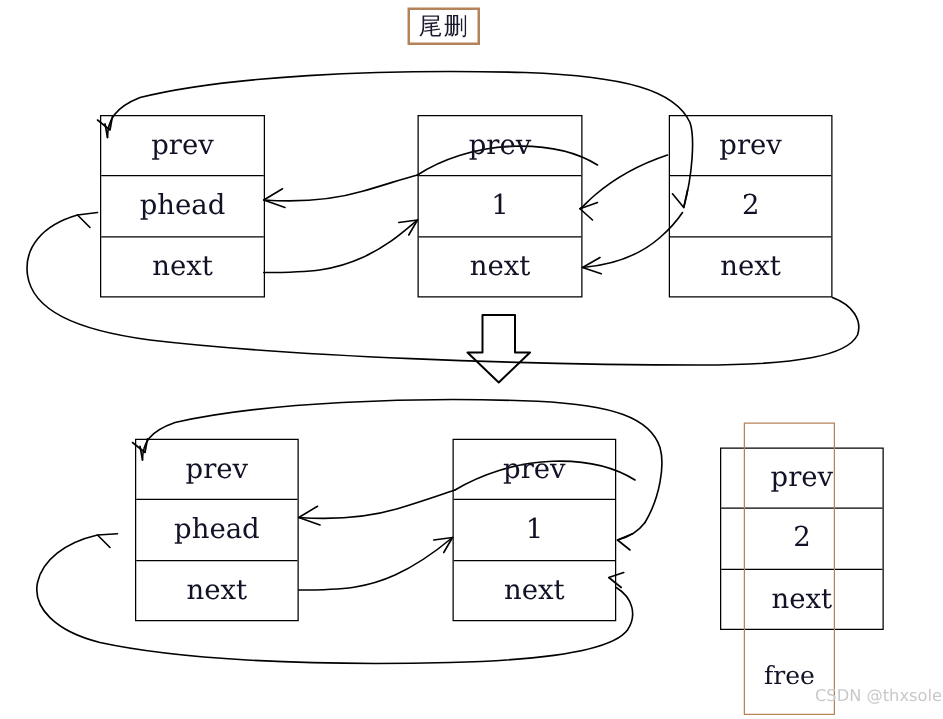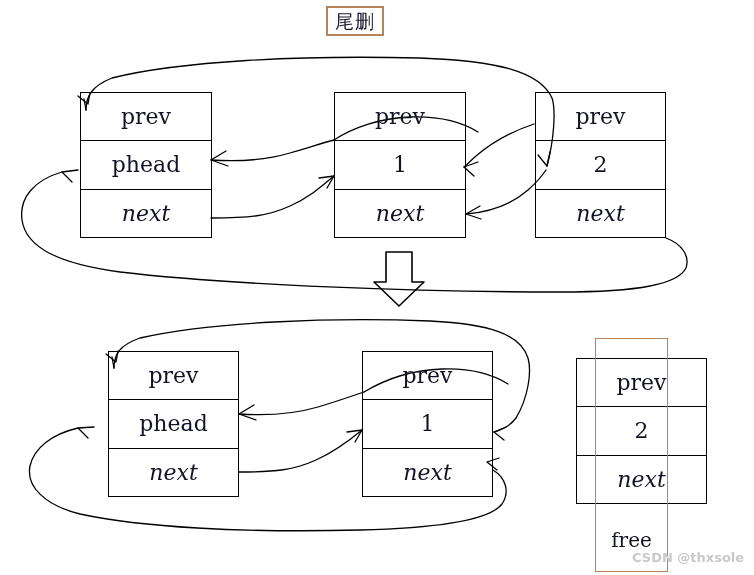--- a/index.html
+++ b/index.html
@@ -65,21 +65,20 @@
     align-items: center;
     justify-content: center;
     border-bottom: 1.6px solid #000000;
     box-sizing: border-box;
     font-family: "DejaVu Serif", "Liberation Serif", serif;
     font-size: 22px;
     color: #121226;
   }
   .node .cell:last-child {
     border-bottom: none;
-    font-style: italic;
   }
   
   .free-frame {
     position: absolute;
     border: 1.6px solid #b5835a;
     box-sizing: border-box;
     background: transparent;
     z-index: 5;
   }
   .free-label {
@@ -208,15 +207,15 @@
   <div class="node" style="left:576px; top:358px; width:131px; height:146px;">
     <div class="cell">prev</div>
     <div class="cell">2</div>
     <div class="cell">next</div>
   </div>
 
   <div class="free-frame" style="left:595px; top:338px; width:73px; height:234px;"></div>
 
   <div class="free-label" style="left:595px; top:528px; width:73px;">free</div>
 
-  <div class="watermark" style="left:632px; top:550px;font-weight:bold;">CSDN @thxsole</div>
+  <div class="watermark" style="left:652px; top:550px;">CSDN @thxsole</div>
 
 </div>
 
 </body></html>

